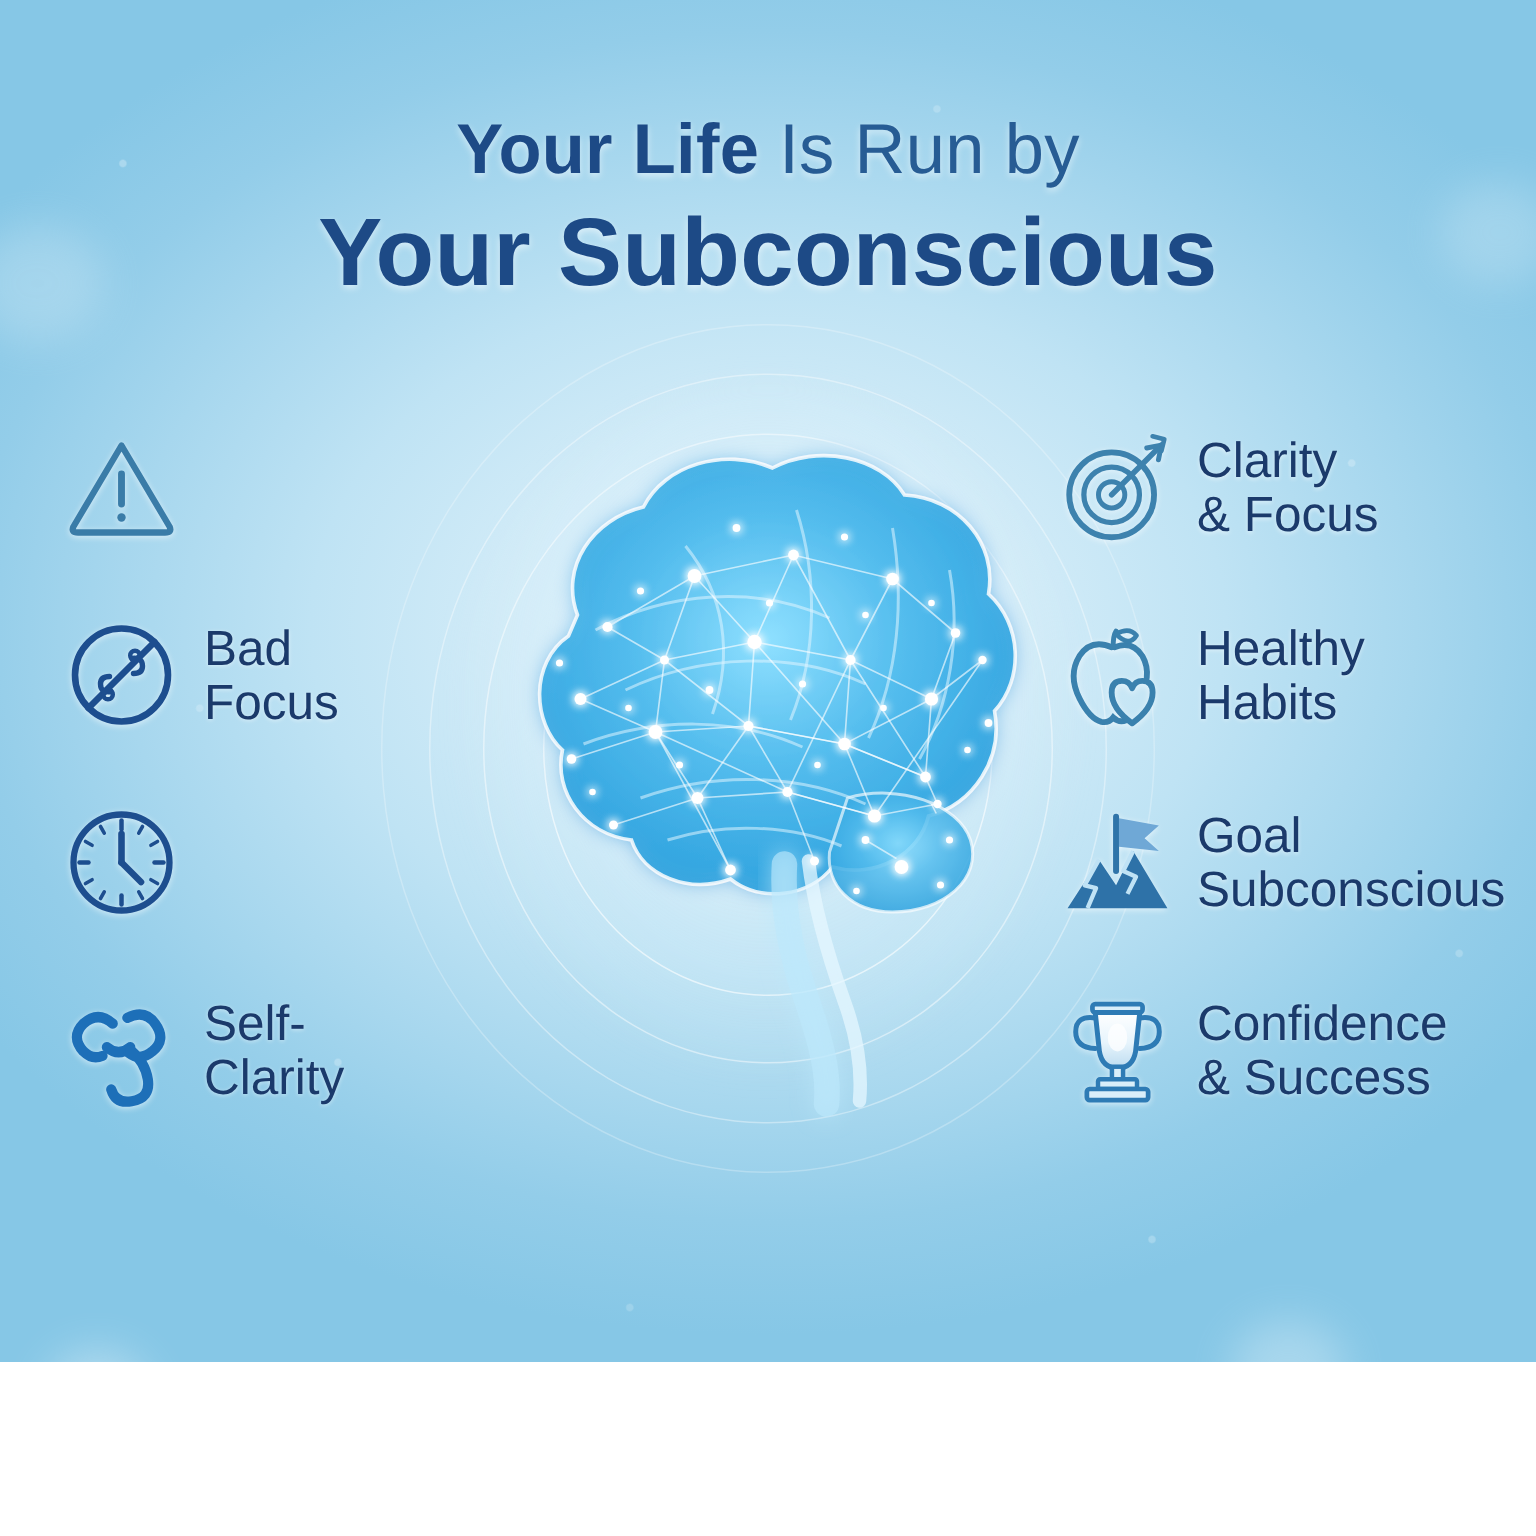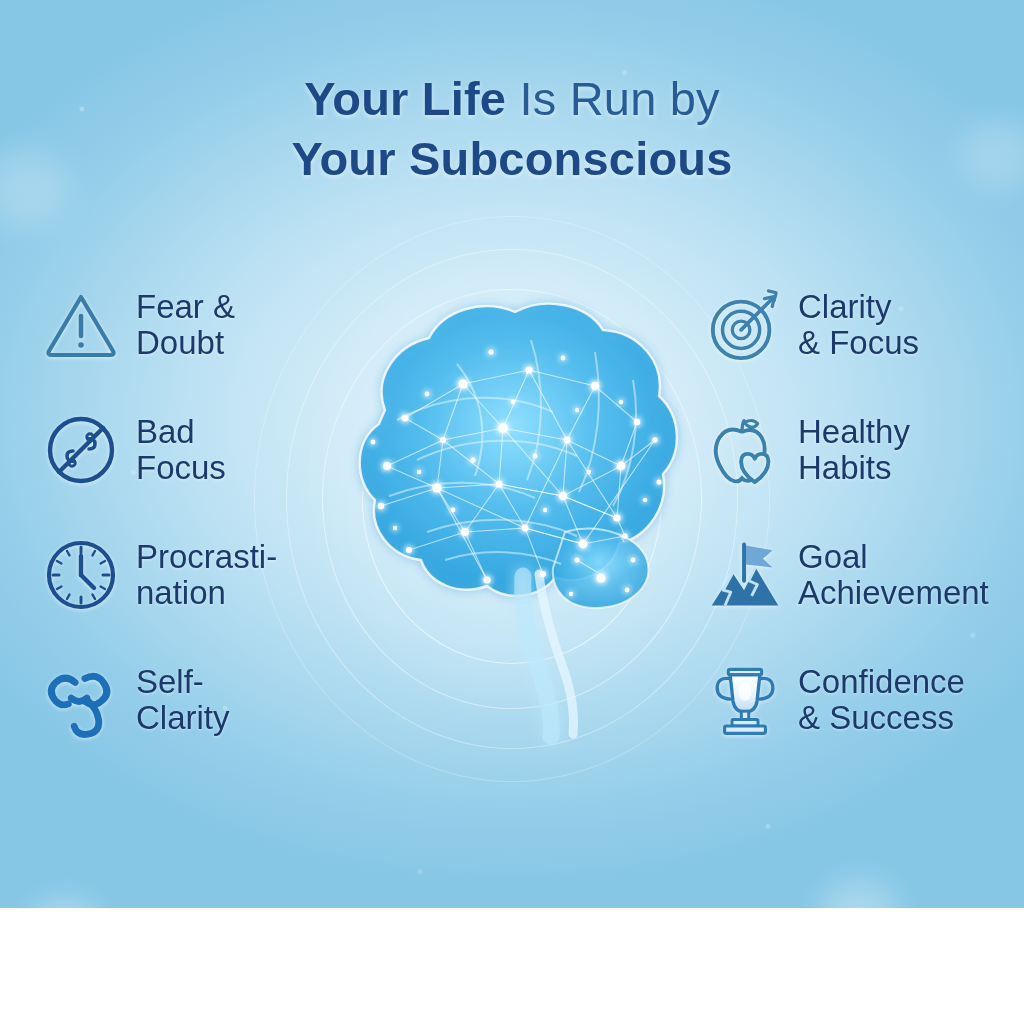--- a/index.html
+++ b/index.html
@@ -36,21 +36,21 @@
   }
 
   
   .title-block {
     position:absolute; top:72px; left:0; width:100%;
     text-align:center; line-height:1.14;
     color:#1d4a86;
     text-shadow:0 2px 5px rgba(255,255,255,.55);
   }
   .title-line1 { font-size:47px; letter-spacing:.2px; }
-  .title-line2 { font-size:47px; font-weight:bold; letter-spacing:.2px; margin-top:6px; }
+  .title-line2 { font-size:64px; font-weight:bold; letter-spacing:.2px; margin-top:6px; }
   .t-bold { font-weight:bold; }
   .t-light { font-weight:normal; color:#275c94; }
 
   
   .brain-stage {
     position:absolute; left:50%; top:510px;
     transform:translate(-50%,-50%);
     width:520px; height:560px;
   }
   .halo {
@@ -239,22 +239,20 @@
   <div class="col col-left">
 
     <div class="item">
       <span class="icon">
         <svg width="76" height="72" viewBox="0 0 76 72">
           <path d="M38 8 L70 62 Q72 66 67 66 L9 66 Q4 66 6 62 Z" fill="none" stroke="#3a7ca8" stroke-width="4.2" stroke-linejoin="round"></path>
           <line x1="38" y1="27" x2="38" y2="47" stroke="#3a7ca8" stroke-width="4.6" stroke-linecap="round"></line>
           <circle cx="38" cy="56" r="2.8" fill="#3a7ca8"></circle>
         </svg>
       </span>
-      <span class="label">Fear &amp;
-Doubt</span>
     </div>
 
     <div class="item">
       <span class="icon">
         <svg width="74" height="74" viewBox="0 0 74 74">
           <circle cx="37" cy="37" r="31" fill="none" stroke="#1d4e8f" stroke-width="4.4"></circle>
           <line x1="15" y1="59" x2="59" y2="15" stroke="#1d4e8f" stroke-width="4.4" stroke-linecap="round"></line>
           <path d="M44 26 q7 -1 7 5 q0 5 -6 5" fill="none" stroke="#1d4e8f" stroke-width="3.6" stroke-linecap="round"></path>
           <circle cx="46" cy="24" r="3.2" fill="none" stroke="#1d4e8f" stroke-width="3"></circle>
           <path d="M30 48 q-7 1 -7 -5 q0 -5 6 -5" fill="none" stroke="#1d4e8f" stroke-width="3.6" stroke-linecap="round"></path>
@@ -282,22 +280,20 @@
               <line x1="52" y1="62" x2="49.5" y2="57.6"></line>
             <line x1="24" y1="62" x2="26.5" y2="57.6"></line>
               <line x1="14" y1="52" x2="18.4" y2="49.5"></line>
             <line x1="14" y1="24" x2="18.4" y2="26.5"></line>
               <line x1="24" y1="14" x2="26.5" y2="18.4"></line>
           </g>
           <line x1="38" y1="38" x2="38" y2="19" stroke="#1d4e8f" stroke-width="4.4" stroke-linecap="round"></line>
           <line x1="38" y1="38" x2="51" y2="51" stroke="#1d4e8f" stroke-width="4.4" stroke-linecap="round"></line>
         </svg>
       </span>
-      <span class="label">Procrasti-
-nation</span>
     </div>
 
     <div class="item">
       <span class="icon">
         <svg width="80" height="76" viewBox="0 0 80 76">
           <path d="M34 20 q-10 -9 -20 0 q-9 9 0 19 q6 6 13 3" fill="none" stroke="#1d6fb8" stroke-width="7" stroke-linecap="round"></path>
           <path d="M30 36 q8 7 16 0" fill="none" stroke="#1d6fb8" stroke-width="7" stroke-linecap="round"></path>
           <path d="M44 16 q12 -6 19 4 q8 11 -2 19 q-8 7 -16 1" fill="none" stroke="#1d6fb8" stroke-width="7" stroke-linecap="round"></path>
           <path d="M46 38 q10 8 12 20 q2 13 -11 15 q-11 2 -14 -8" fill="none" stroke="#1d6fb8" stroke-width="7" stroke-linecap="round"></path>
         </svg>
@@ -342,21 +338,21 @@
       <span class="icon">
         <svg width="82" height="80" viewBox="0 0 82 80">
           <path d="M40 8 L40 46" stroke="#2f74a9" stroke-width="4.2" stroke-linecap="round"></path>
           <path d="M42 9 L70 14 L60 23 L70 32 L42 29 Z" fill="#6fa8d6"></path>
           <path d="M6 72 L28 38 L40 56 L52 32 L76 72 Z" fill="#2e72a8"></path>
           <path d="M28 38 L18 56 L26 58 L20 72" fill="none" stroke="#bfe2f5" stroke-width="3" stroke-linejoin="round"></path>
           <path d="M52 32 L45 46 L54 50 L48 62" fill="none" stroke="#bfe2f5" stroke-width="3" stroke-linejoin="round"></path>
         </svg>
       </span>
       <span class="label">Goal
-Achievement</span>
+Subconscious</span>
     </div>
 
     <div class="item">
       <span class="icon">
         <svg width="84" height="82" viewBox="0 0 84 82">
           <defs>
             <linearGradient id="cupFill" x1="0" y1="0" x2="0" y2="1">
               <stop offset="0%" stop-color="#ffffff"></stop>
               <stop offset="55%" stop-color="#e6f4fc"></stop>
               <stop offset="100%" stop-color="#bddcf0"></stop>

